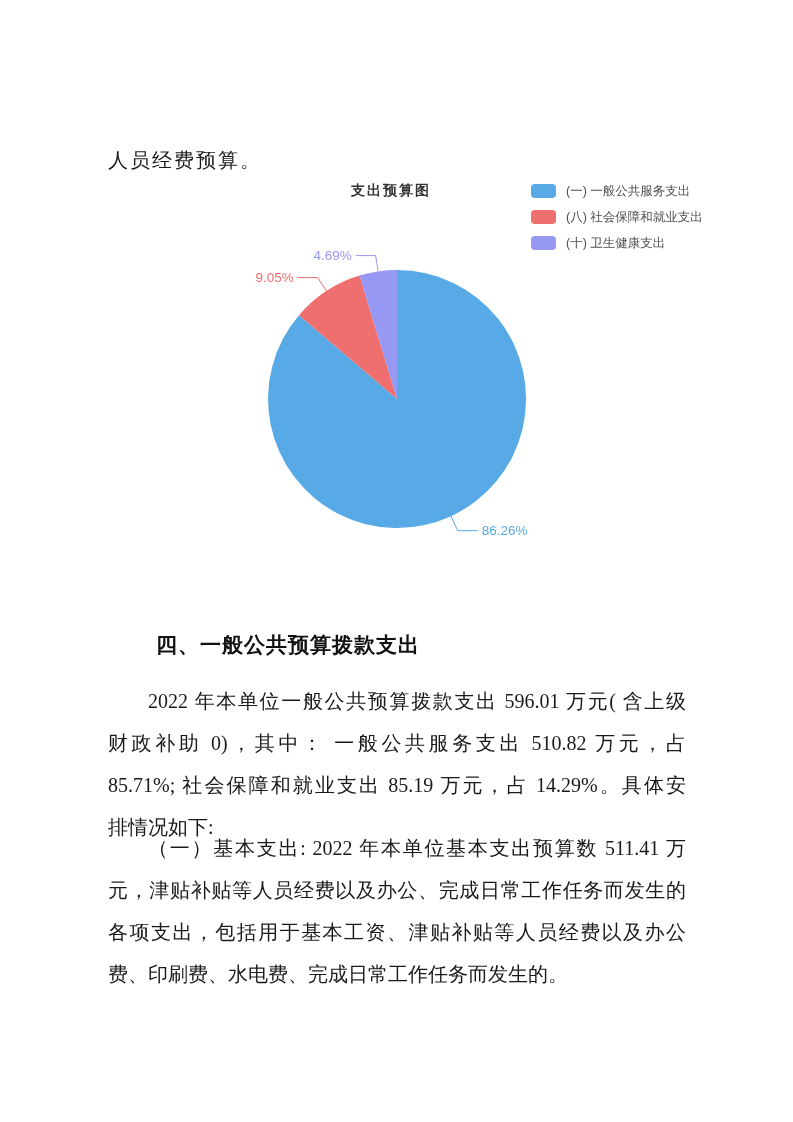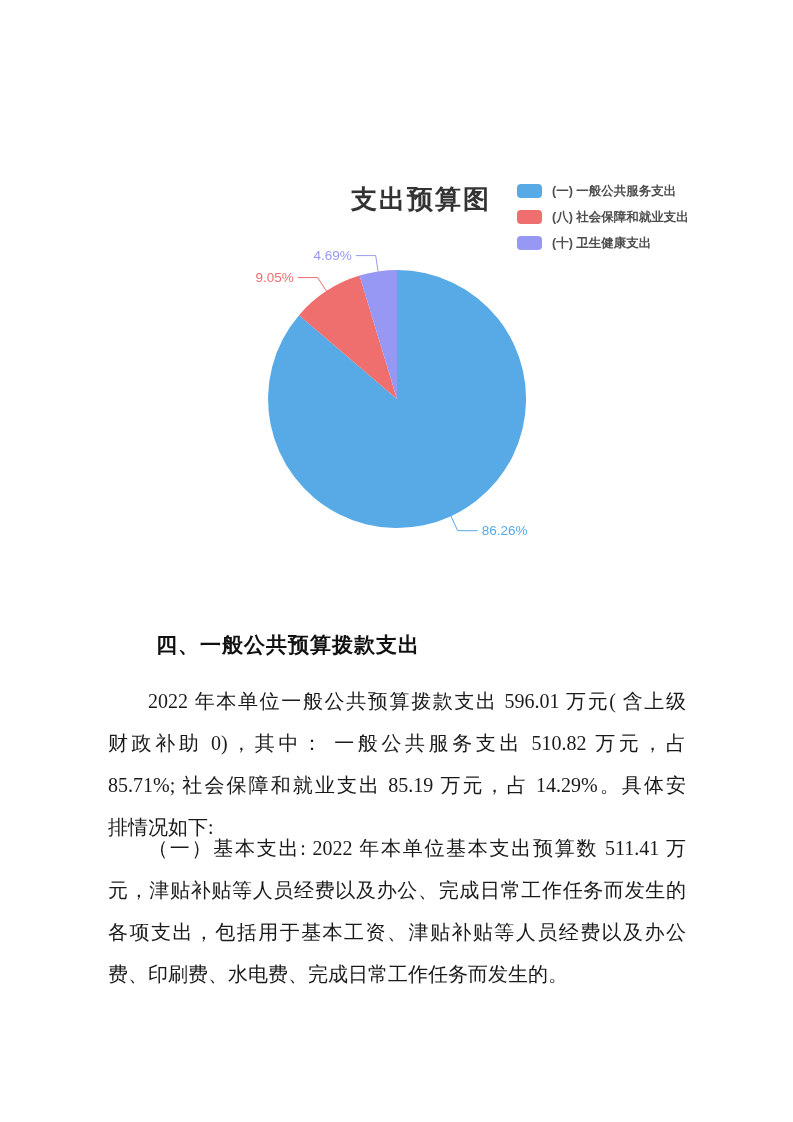--- a/index.html
+++ b/index.html
@@ -11,26 +11,26 @@
   }
 
   .intro {
     position:absolute; left:108px; top:146px; width:578px;
     font-size:20px; line-height:28px; letter-spacing:2px;
   }
 
   .chart-title {
     position:absolute; left:351px; top:182px;
     font-family:Liberation Serif, serif;
-    font-size:26px; font-weight:bold; color:#333333; letter-spacing:2px;
+    font-size:14px; font-weight:bold; color:#333333; letter-spacing:2px;
     white-space:nowrap;
     text-align:center;
   }
 
-  .legend { position:absolute; left:517px; top:184px;font-weight:bold; }
+  .legend { position:absolute; left:531px; top:184px; }
   .legend-row { display:flex; align-items:center; height:14px; margin-bottom:12px; }
   .swatch { display:inline-block; width:25px; height:14px; border-radius:4px; flex:0 0 25px; }
   .legend-label {
     margin-left:10px; font-family:"Liberation Sans","DejaVu Sans",sans-serif;
     font-size:12.5px; color:#4e4e4e; white-space:nowrap;
   }
 
   #pie-svg { position:absolute; left:150px; top:230px; }
   .pie-label { font-family:"Liberation Sans","DejaVu Sans",sans-serif; font-size:13.5px; }
 
@@ -50,20 +50,21 @@
   }
   .line.last { text-align:right; text-align-last:left; }
   .ind { text-indent:40px; }
   .line b { font-weight:normal; }
 </style>
 </head>
 <body>
 
 <div class="page">
 
+  <div class="intro">人员经费预算。</div>
 
   <div class="chart-title">支出预算图</div>
 
   <div class="legend" id="legend">
       <div class="legend-row">
         <span class="swatch" style="background: rgb(88, 170, 230);"></span>
         <span class="legend-label">(一) 一般公共服务支出</span>
       </div>
       <div class="legend-row">
         <span class="swatch" style="background: rgb(239, 110, 110);"></span>

